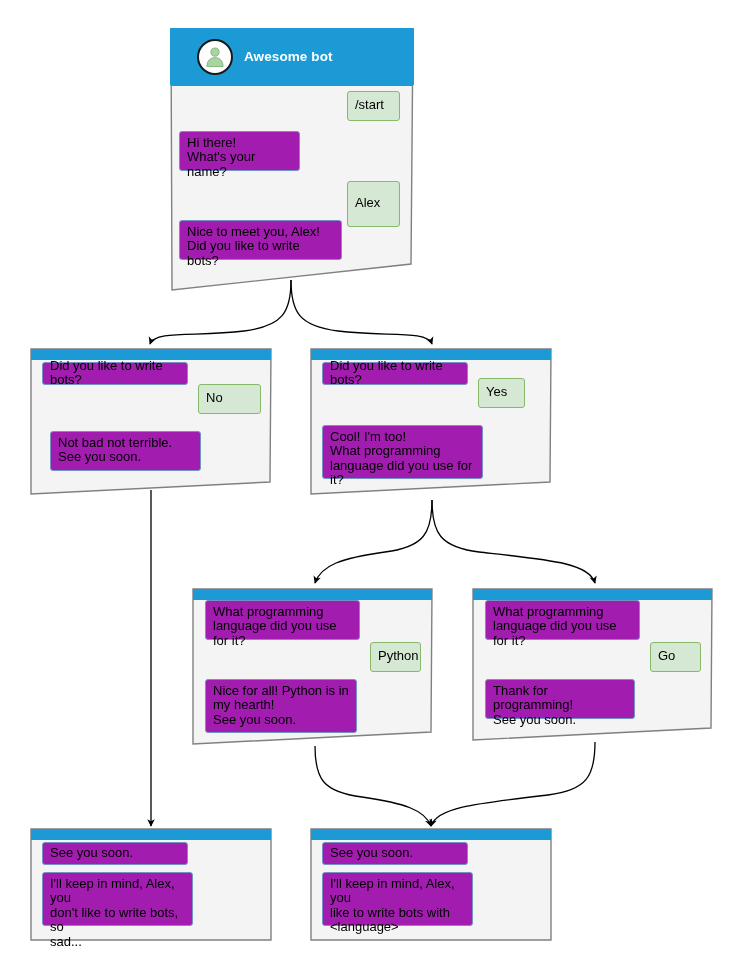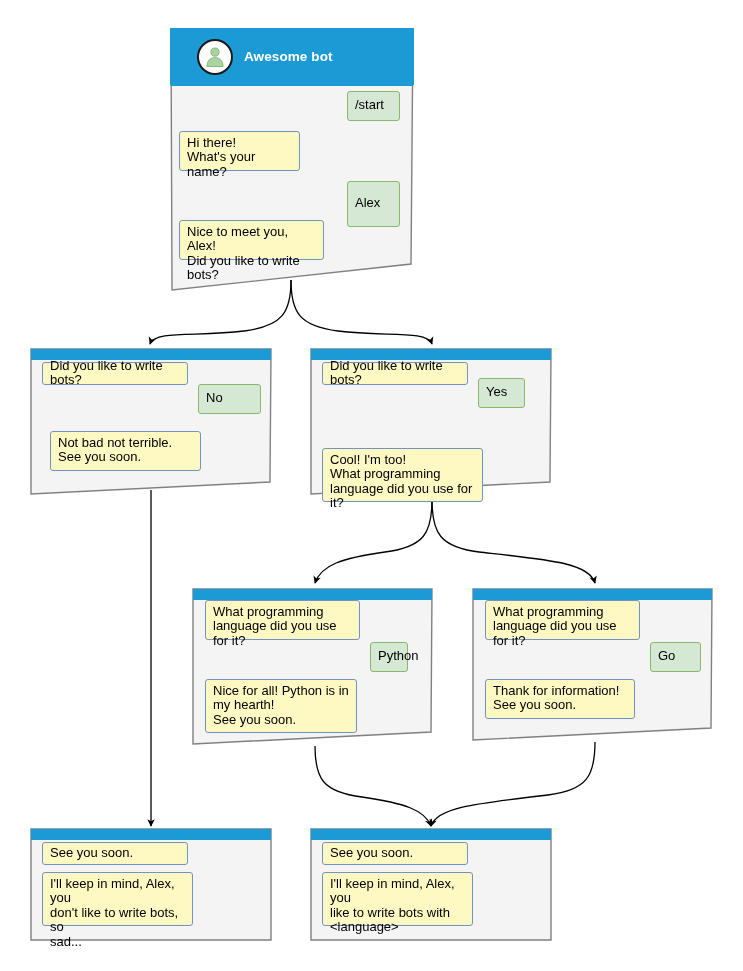--- a/index.html
+++ b/index.html
@@ -84,21 +84,21 @@
     box-sizing: border-box;
     border-radius: 3px;
     font-size: 13px;
     line-height: 14.4px;
     color: #000000;
     padding: 4px 7px 5px 7px;
     white-space: pre-line;
     z-index: 3;
   }
   .bubble.bot {
-    background: #fef9c3;
+    background: #a21caf;
     border: 1px solid #7592c4;
   }
   .bubble.user {
     background: #d5e8d4;
     border: 1px solid #86b96a;
   }
 </style>
 </head>
 <body>
 
@@ -144,21 +144,21 @@
         <span class="hdr-title">Awesome bot</span>
       </div>
 
       <div class="bubble user" style="left:177px; top:63px; width:53px; height:30px; display:flex; align-items:center;">/start</div>
 
       <div class="bubble bot" style="left:9px; top:103px; width:121px; height:40px;">Hi there!
 What's your name?</div>
 
       <div class="bubble user" style="left:177px; top:153px; width:53px; height:46px; display:flex; align-items:center;">Alex</div>
 
-      <div class="bubble bot" style="left:9px; top:192px; width:145px; height:40px;">Nice to meet you, Alex!
+      <div class="bubble bot" style="left:9px; top:192px; width:163px; height:40px;">Nice to meet you, Alex!
 Did you like to write bots?</div>
     </div>
   </div>
 
   <div class="node" style="left:30px; top:348px; width:242px; height:148px;">
     <div class="node-skin">
       <svg viewBox="0 0 242 148" preserveAspectRatio="none">
         <path d="M1,1 L241,1 L240,134 L1,146 Z" fill="#f4f4f4" stroke="#808080" stroke-width="1.4"></path>
         <path d="M1,1 L241,1 L241,12 L1,12 Z" fill="#1b9ad6" stroke="none"></path>
       </svg>
@@ -178,59 +178,59 @@
       <svg viewBox="0 0 242 148" preserveAspectRatio="none">
         <path d="M1,1 L241,1 L240,134 L1,146 Z" fill="#f4f4f4" stroke="#808080" stroke-width="1.4"></path>
         <path d="M1,1 L241,1 L241,12 L1,12 Z" fill="#1b9ad6" stroke="none"></path>
       </svg>
     </div>
     <div class="node-body">
       <div class="bubble bot" style="left:12px; top:14px; width:146px; height:23px; display:flex; align-items:center;">Did you like to write bots?</div>
 
       <div class="bubble user" style="left:168px; top:30px; width:47px; height:30px; display:flex; align-items:center;">Yes</div>
 
-      <div class="bubble bot" style="left:12px; top:77px; width:161px; height:54px;margin-top:23px;">Cool! I'm too!
+      <div class="bubble bot" style="left:12px; top:77px; width:161px; height:54px;">Cool! I'm too!
 What programming
 language did you use for it?</div>
     </div>
   </div>
 
   <div class="node" style="left:192px; top:588px; width:241px; height:158px;">
     <div class="node-skin">
       <svg viewBox="0 0 241 158" preserveAspectRatio="none">
         <path d="M1,1 L240,1 L239,144 L1,156 Z" fill="#f4f4f4" stroke="#808080" stroke-width="1.4"></path>
         <path d="M1,1 L240,1 L240,12 L1,12 Z" fill="#1b9ad6" stroke="none"></path>
       </svg>
     </div>
     <div class="node-body">
       <div class="bubble bot" style="left:13px; top:12px; width:155px; height:40px;">What programming
 language did you use for it?</div>
 
-      <div class="bubble user" style="left:178px; top:54px; width:38px; height:30px; display:flex; align-items:center;">Python</div>
+      <div class="bubble user" style="left:178px; top:54px; width:51px; height:30px; display:flex; align-items:center;">Python</div>
 
       <div class="bubble bot" style="left:13px; top:91px; width:152px; height:54px;">Nice for all! Python is in
 my hearth!
 See you soon.</div>
     </div>
   </div>
 
   <div class="node" style="left:472px; top:588px; width:241px; height:154px;">
     <div class="node-skin">
       <svg viewBox="0 0 241 154" preserveAspectRatio="none">
         <path d="M1,1 L240,1 L239,140 L1,152 Z" fill="#f4f4f4" stroke="#808080" stroke-width="1.4"></path>
         <path d="M1,1 L240,1 L240,12 L1,12 Z" fill="#1b9ad6" stroke="none"></path>
       </svg>
     </div>
     <div class="node-body">
       <div class="bubble bot" style="left:13px; top:12px; width:155px; height:40px;">What programming
 language did you use for it?</div>
 
       <div class="bubble user" style="left:178px; top:54px; width:51px; height:30px; display:flex; align-items:center;">Go</div>
 
-      <div class="bubble bot" style="left:13px; top:91px; width:150px; height:40px;">Thank for information!
+      <div class="bubble bot" style="left:13px; top:91px; width:150px; height:40px;">Thank for programming!
 See you soon.</div>
     </div>
   </div>
 
   <div class="node" style="left:30px; top:828px; width:242px; height:113px;">
     <div class="node-skin">
       <svg viewBox="0 0 242 113" preserveAspectRatio="none">
         <path d="M1,1 L241,1 L241,112 L1,112 Z" fill="#f4f4f4" stroke="#808080" stroke-width="1.4"></path>
         <path d="M1,1 L241,1 L241,12 L1,12 Z" fill="#1b9ad6" stroke="none"></path>
       </svg>

